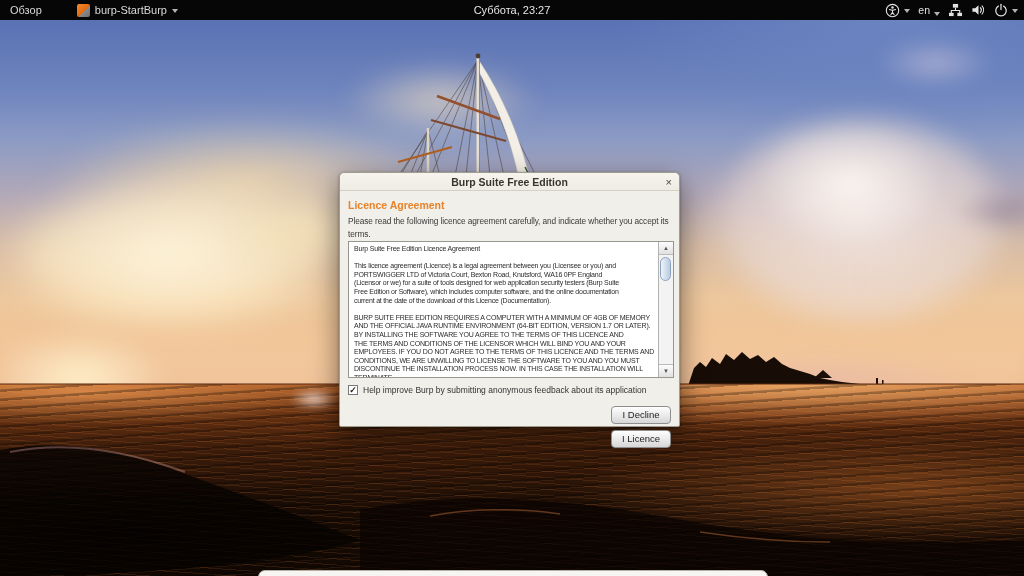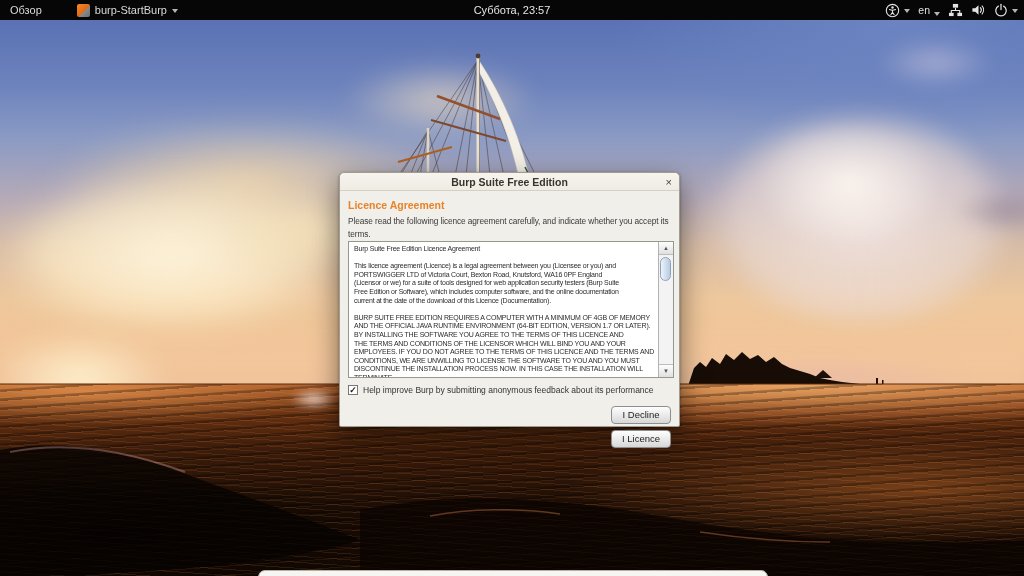--- a/index.html
+++ b/index.html
@@ -144,21 +144,21 @@
 
   <div class="topbar">
     <div class="tb-left">
       <span>Обзор</span>
       <span class="appmenu">
         <span class="burp-ic"></span>
         <span>burp-StartBurp</span>
         <span class="caret"></span>
       </span>
     </div>
-    <span class="clock">Суббота, 23:57</span>
+    <span class="clock">Суббота, 23:27</span>
     <div class="tb-right">
       <span style="display:flex;align-items:center;gap:4px;">
         <svg width="15" height="15" viewBox="0 0 16 16">
           <circle cx="8" cy="8" r="6.6" fill="none" stroke="#e3e3e3" stroke-width="1.2"></circle>
           <circle cx="8" cy="4.8" r="1.3" fill="#e3e3e3"></circle>
           <path d="M4.8 7 C7 7.9 9 7.9 11.2 7 M8 7.6 L8 9.8 M8 9.8 L6.2 12.6 M8 9.8 L9.8 12.6" stroke="#e3e3e3" stroke-width="1.1" fill="none" stroke-linecap="round"></path>
         </svg>
         <span class="caret"></span>
       </span>
       <span style="display:flex;align-items:flex-end;gap:4px;">
@@ -211,21 +211,21 @@
 DISCONTINUE THE INSTALLATION PROCESS NOW. IN THIS CASE THE INSTALLATION WILL
 TERMINATE</div>
         <div class="sbar">
           <div class="sb-btn sb-up">▲</div>
           <div class="sb-thumb"></div>
           <div class="sb-btn sb-dn">▼</div>
         </div>
       </div>
       <div class="chkrow">
         <span class="chk">✓</span>
-        <span>Help improve Burp by submitting anonymous feedback about its performance</span>
+        <span>Help improve Burp by submitting anonymous feedback about its application</span>
       </div>
       <div class="btnrow">
         <button class="btn">I Decline</button>
         <button class="btn">I Licence</button>
       </div>
     </div>
   </div>
 
   <div class="tray"></div>
 

